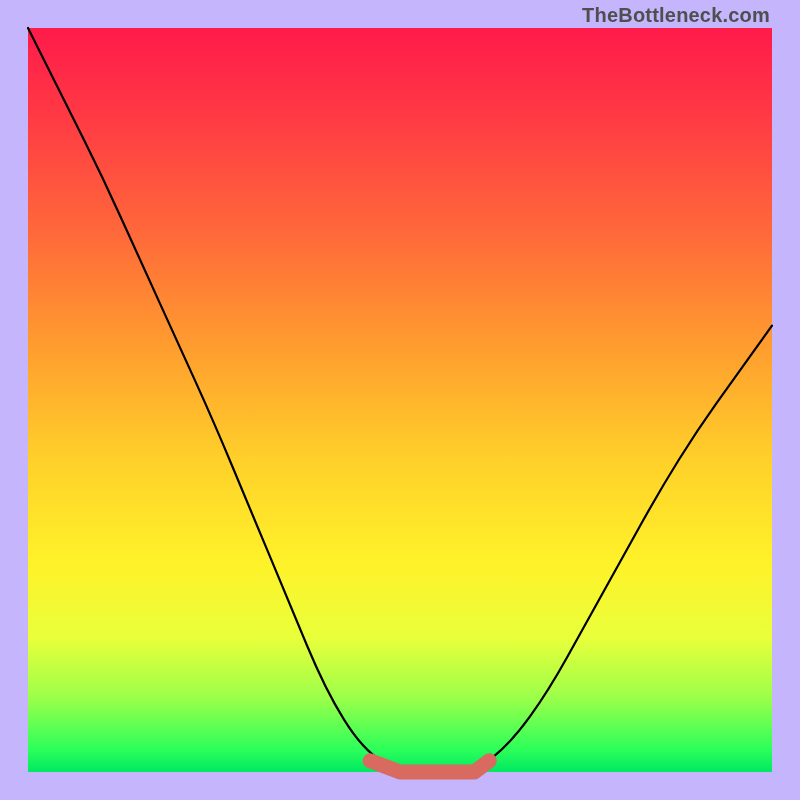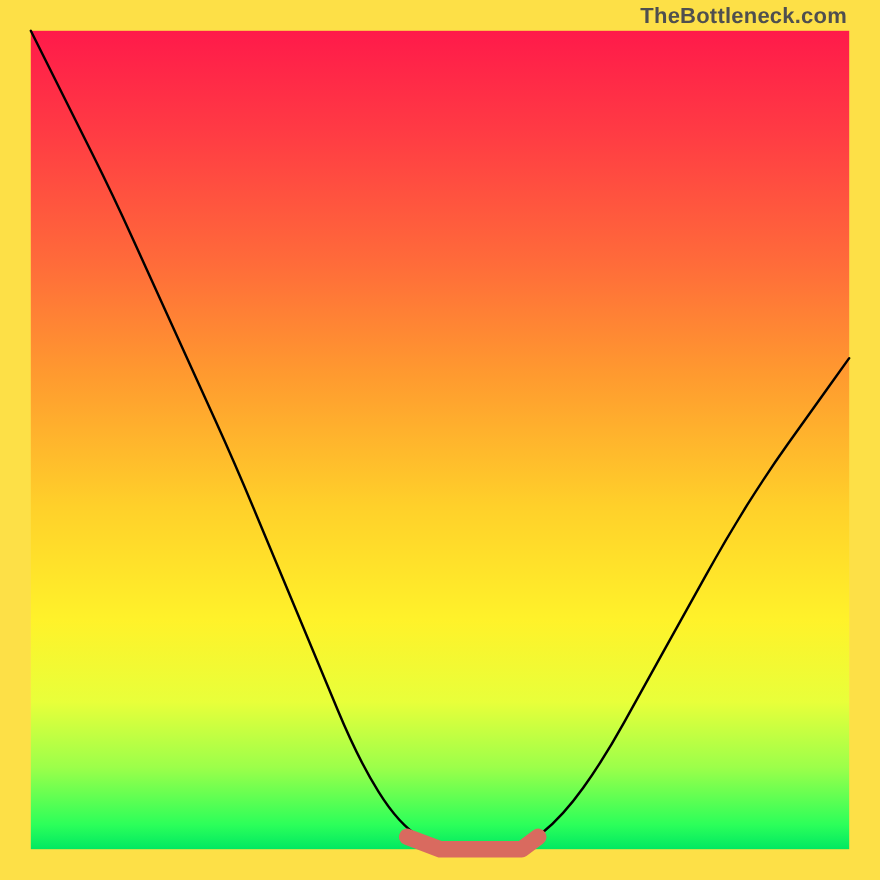--- a/index.html
+++ b/index.html
@@ -10,21 +10,21 @@
     background: #000;
     font-family: Arial, Helvetica, sans-serif;
     overflow: hidden;
   }
   .frame {
     position: absolute;
     top: 0;
     left: 0;
     width: 800px;
     height: 800px;
-    background: #fde047;
+    background: #c4b5fd;
   }
   .plot {
     position: absolute;
     top: 28px;
     left: 28px;
     width: 744px;
     height: 744px;
     
     background: linear-gradient(
       to bottom,

